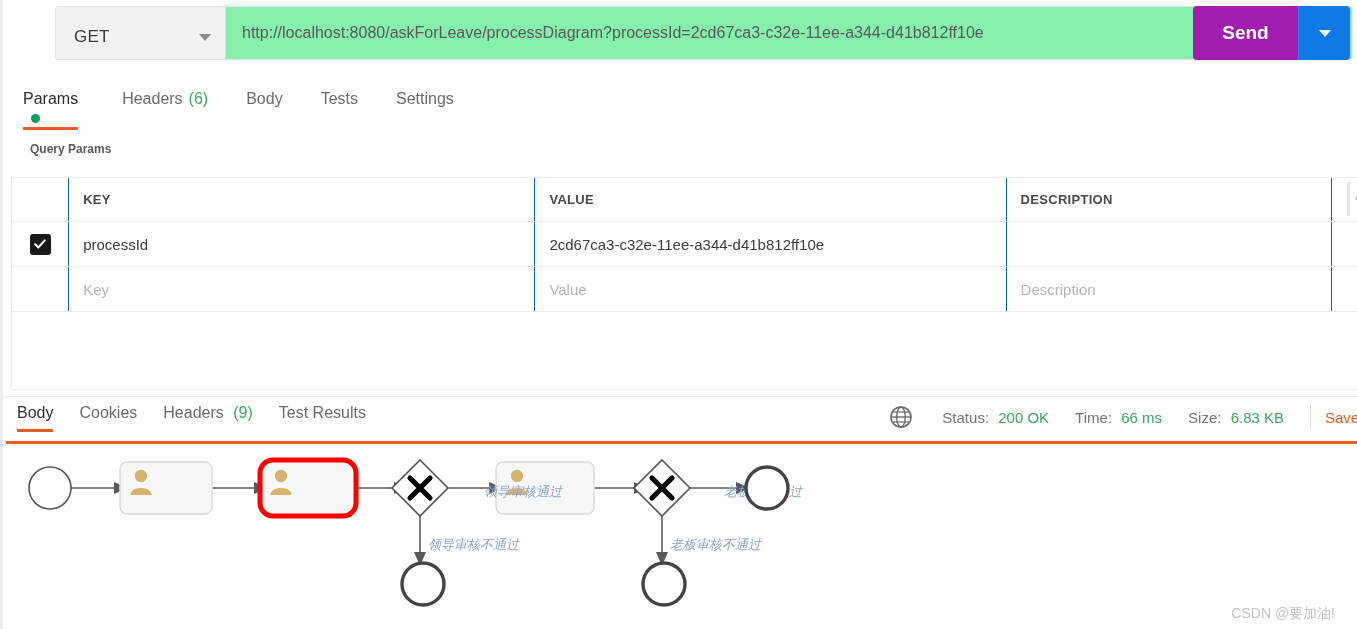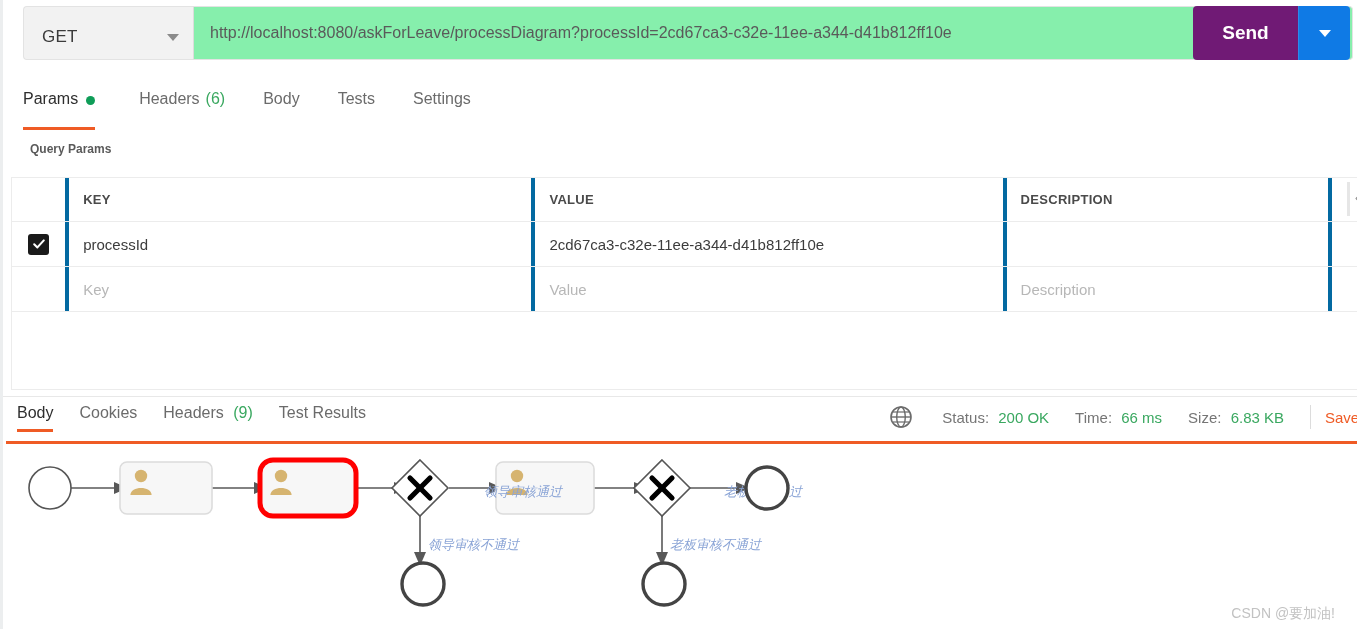--- a/index.html
+++ b/index.html
@@ -26,20 +26,21 @@
   .method-box {
     width: 170px; height: 54px;
     background: #f2f2f2;
     border: 1px solid #e3e3e3;
     border-right: none;
     border-radius: 4px 0 0 4px;
     display: flex; align-items: center;
     padding: 8px 14px 0 18px;
     justify-content: space-between;
     cursor: pointer;
+    margin-left: 32px;
   }
   .method-label { font-size: 17px; color: #3b3b3b; letter-spacing: .2px; }
   .caret-dn {
     width: 0; height: 0;
     border-left: 6px solid transparent;
     border-right: 6px solid transparent;
     border-top: 7px solid #8b8b8b;
   }
   .url-input-box {
     flex: 1; height: 54px;
@@ -54,21 +55,21 @@
   .url-text {
     font-size: 16px; color: #5a5a5a;
     white-space: nowrap;
   }
   .send-group {
     position: absolute; right: 0; top: 0;
     display: flex; height: 54px;
   }
   .send-btn {
     width: 105px; height: 54px;
-    background: #701a75;
+    background: #a21caf;
     border: none; border-radius: 4px 0 0 4px;
     color: #fff; font-size: 19px; font-weight: bold;
     font-family: "Liberation Sans", sans-serif;
     display: flex; align-items: center; justify-content: center;
     cursor: pointer;
   }
   .send-caret-btn {
     width: 52px; height: 54px;
     background: #0f7ae5;
     border: none; border-left: 1px solid #2b8aea;
@@ -92,21 +93,21 @@
   .tab {
     position: relative;
     height: 38px;
     display: flex; align-items: flex-start;
     padding: 2px 18px 0 0;
     margin-right: 20px;
     cursor: pointer;
     font-size: 16px; color: #6b6b6b;
     white-space: nowrap;
   }
-  .tab:first-child { margin-right: 26px; }
+  .tab:first-child { margin-right: 26px; flex-direction: column; }
   .tab.active { color: #2e2e2e; }
   .tab.active::after {
     content: ""; position: absolute;
     left: 0; bottom: -4px;
     width: calc(100% - 18px); height: 3px;
     background: #ef5b25;
   }
   .tab .count { color: #3aa860; margin-left: 6px; }
   .green-dot {
     width: 9px; height: 9px; border-radius: 50%;
@@ -124,21 +125,21 @@
     border-top: 1px solid #ececec;
     border-left: 1px solid #ececec;
   }
   .ptr {
     display: flex; align-items: stretch;
     border-bottom: 1px solid #ececec;
     height: 45px;
   }
   .ptr.head { height: 44px; background: #fff; }
   .pcell {
-    border-right: 4px solid #0369a1;
+    border-right: 1px solid #0369a1;
     display: flex; align-items: center;
     padding: 0 14px;
     font-size: 15px; color: #3c3c3c;
     overflow: hidden; white-space: nowrap;
   }
   .c-chk { width: 58px; justify-content: center; padding: 0; }
   .c-key { width: 473px; }
   .c-val { width: 478px; }
   .c-desc { width: 330px; }
   .c-extra { width: 10px; border-right: none; }

